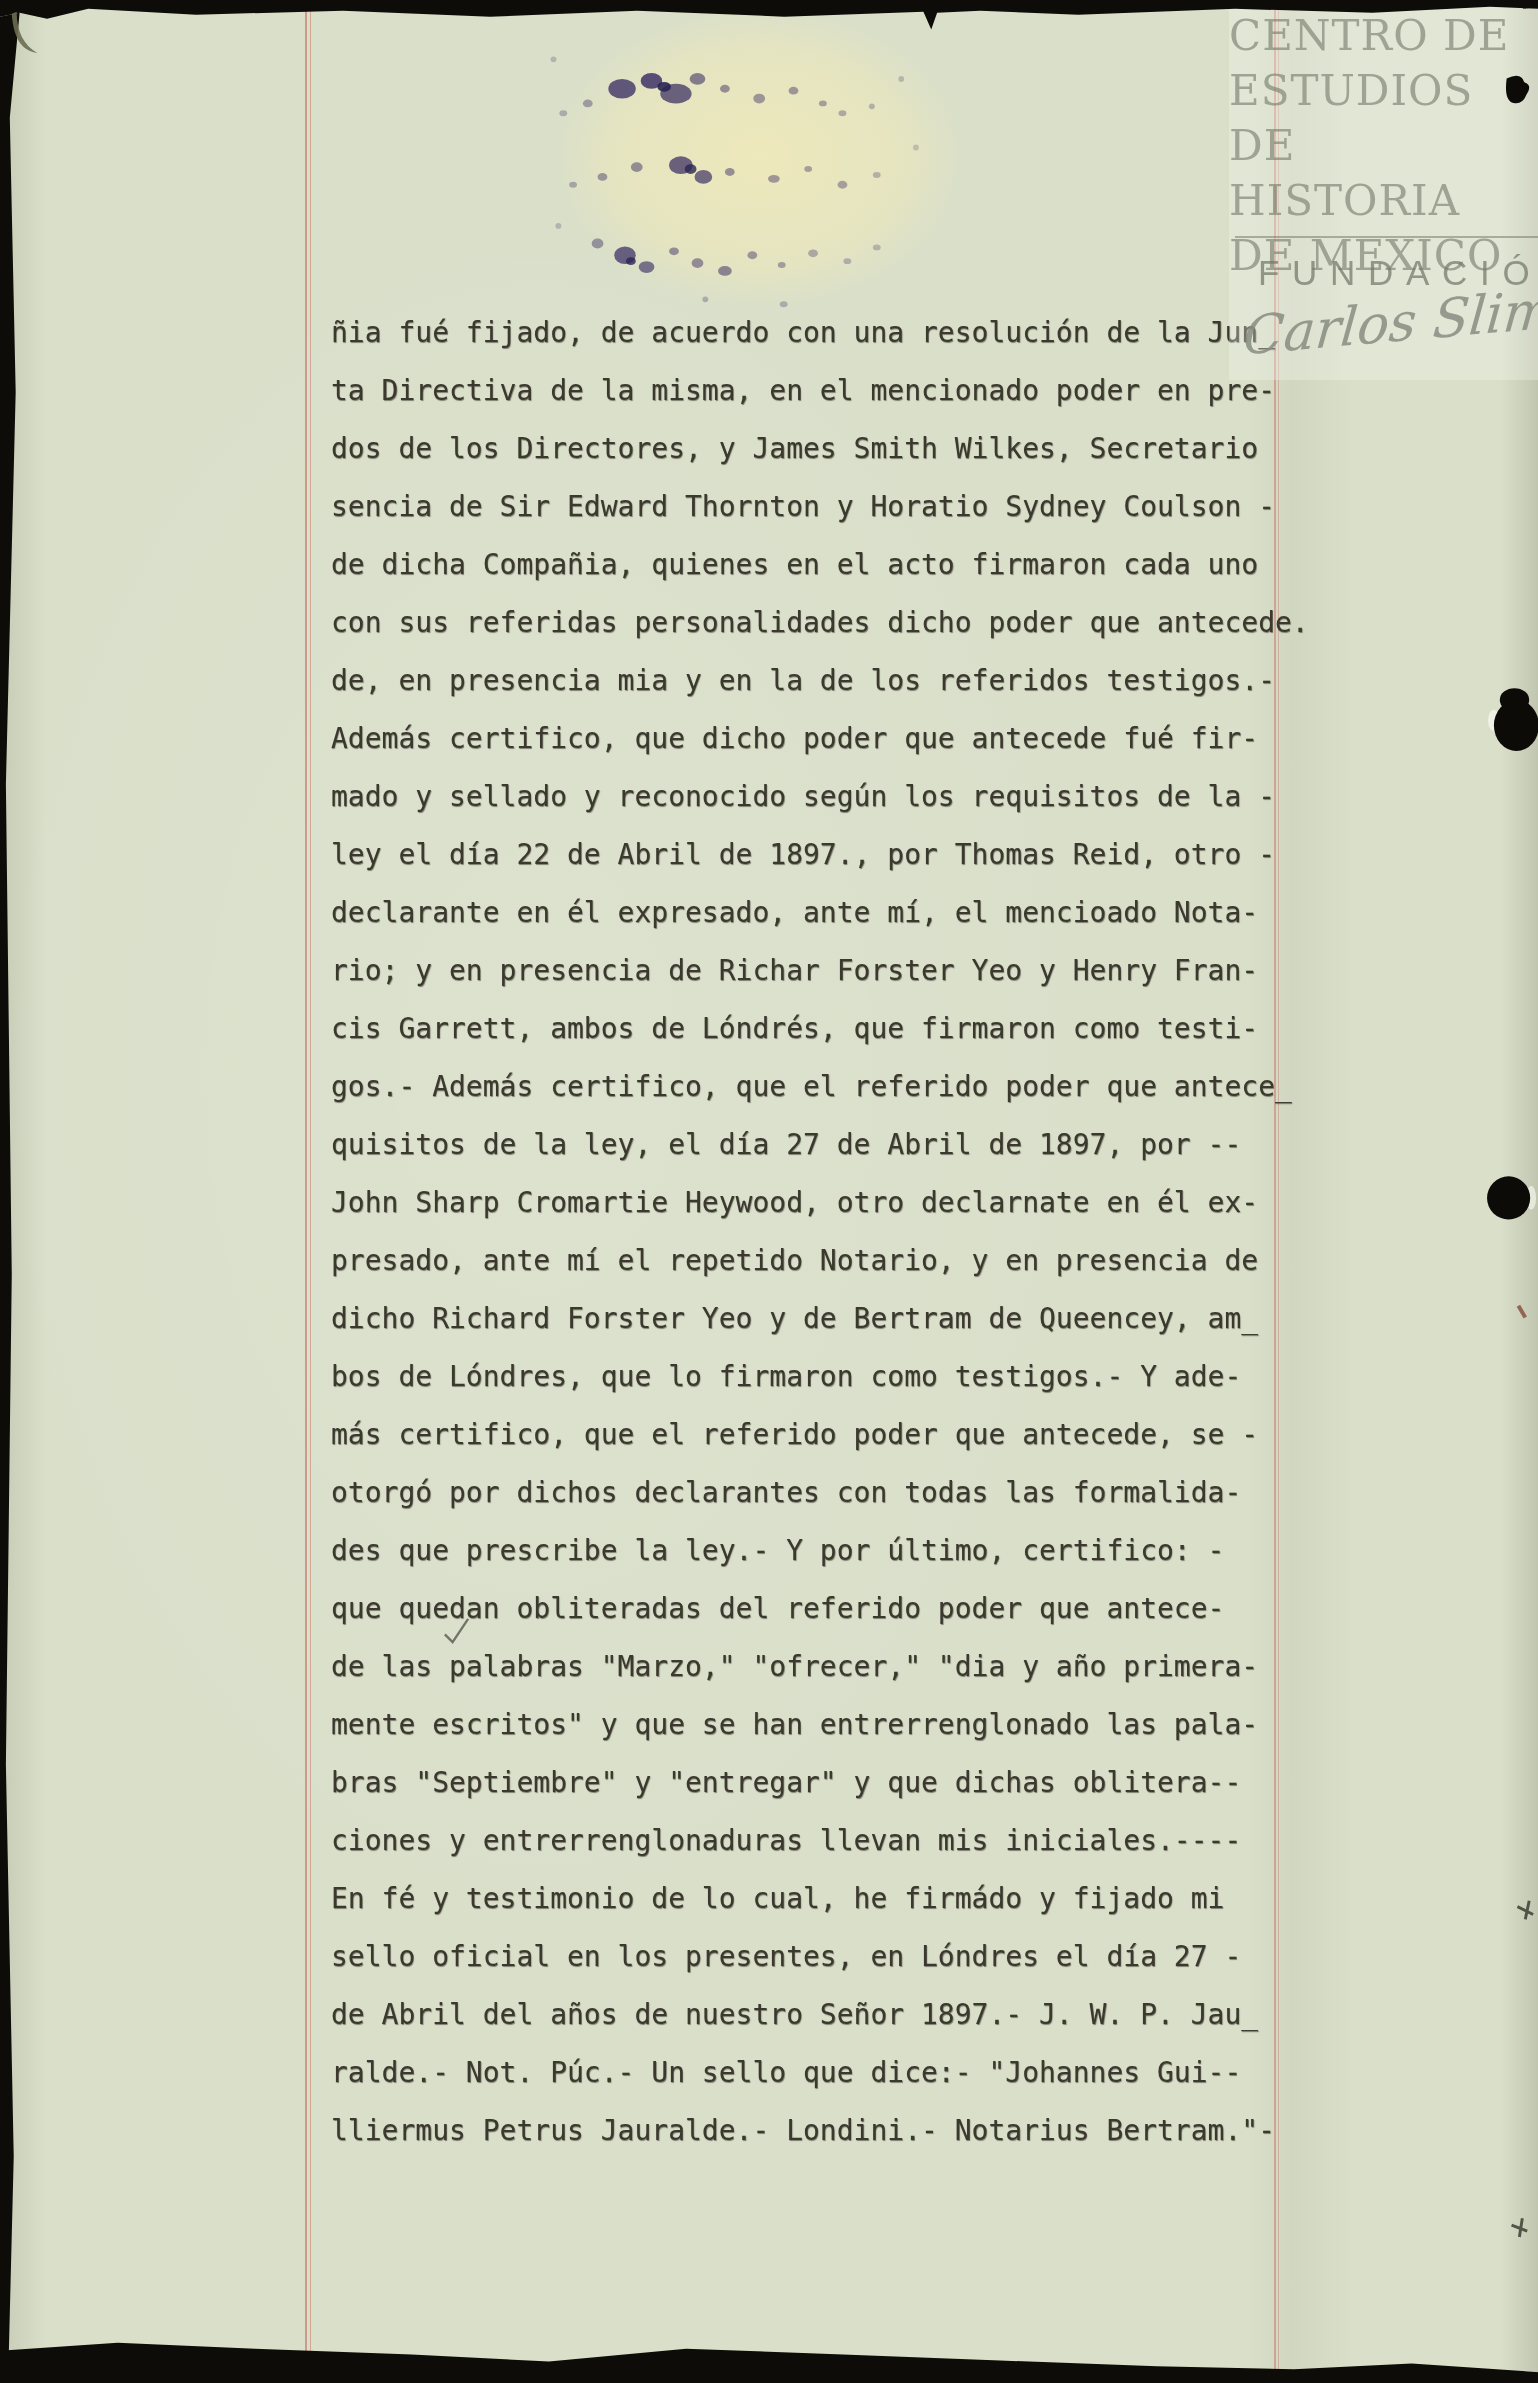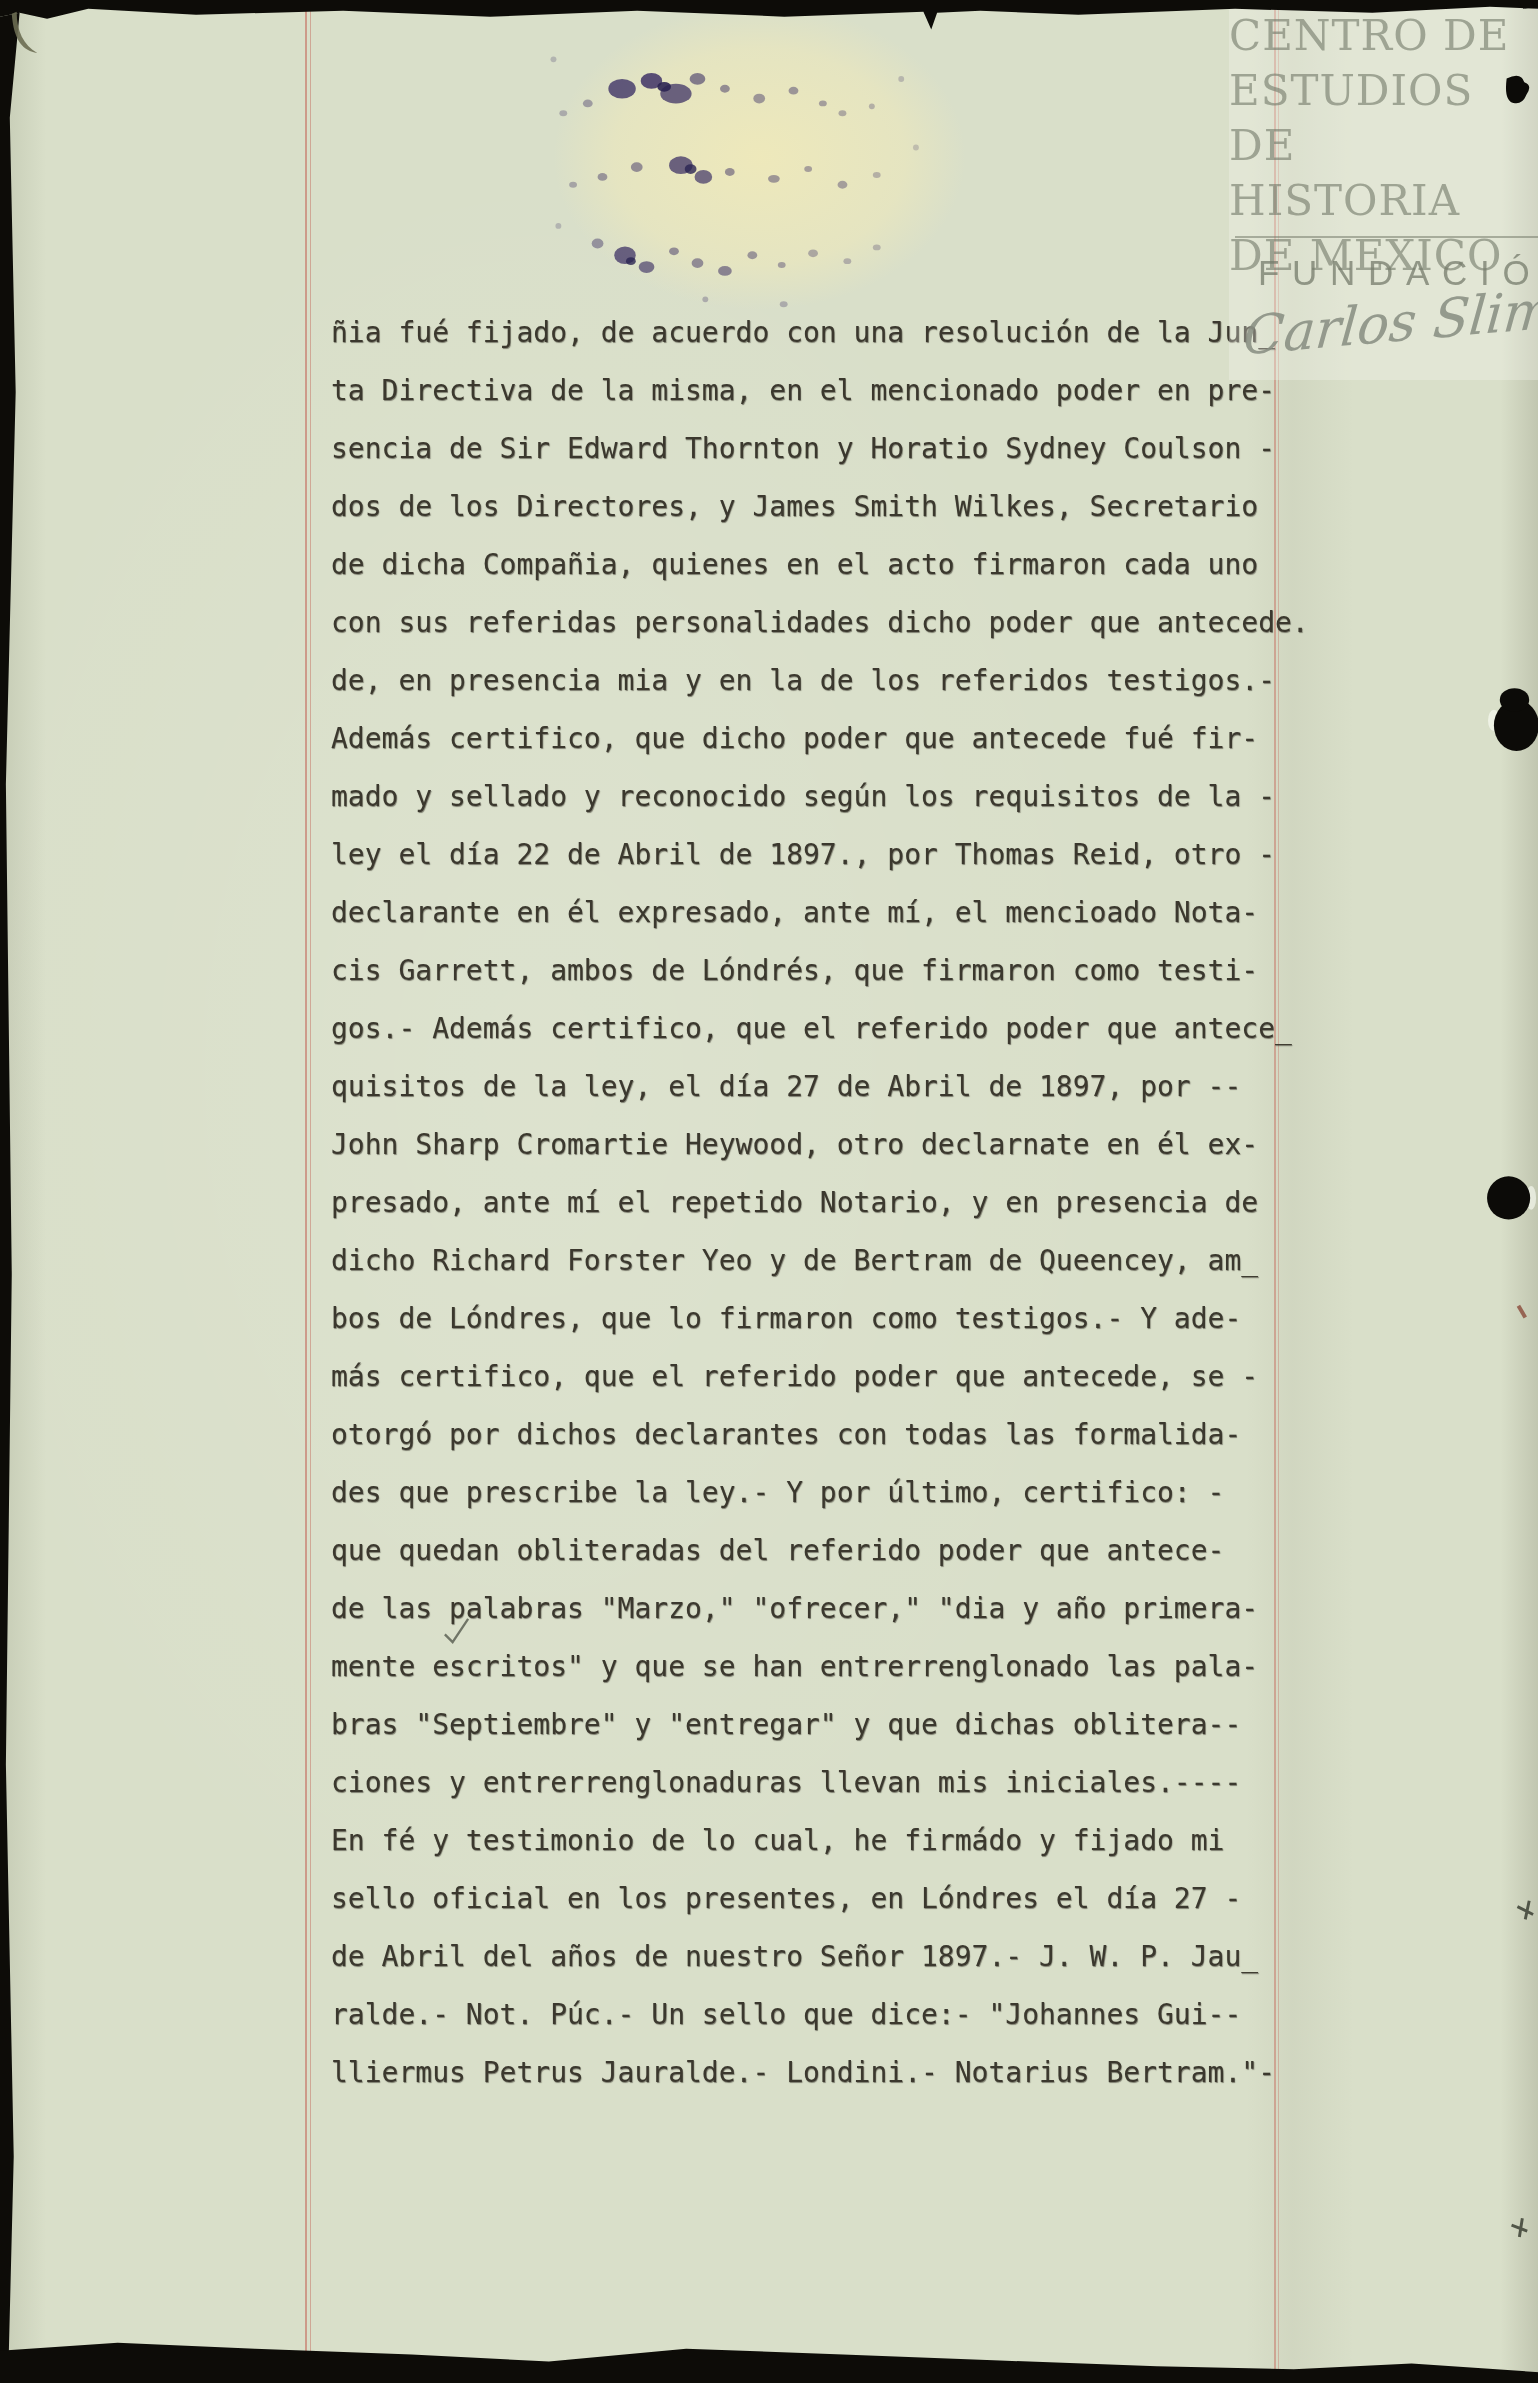--- a/index.html
+++ b/index.html
@@ -102,29 +102,30 @@
     <g fill="#2b2452">
       <ellipse cx="138" cy="68" rx="7" ry="5" opacity=".9"></ellipse>
         <ellipse cx="165" cy="152" rx="6" ry="5" opacity=".8"></ellipse>
       <ellipse cx="104" cy="246" rx="5" ry="4" opacity=".8"></ellipse>
     </g>
   </svg>
 
   <div class="textblock">
       <div class="line">ñia fué fijado, de acuerdo con una resolución de la Jun_</div>
       <div class="line">ta Directiva de la misma, en el mencionado poder en pre-</div>
+      <div class="line">dos de los Directores, y James Smith Wilkes, Secretario</div>
       <div class="line">sencia de Sir Edward Thornton y Horatio Sydney Coulson -</div>
-      <div class="line">dos de los Directores, y James Smith Wilkes, Secretario</div>
       <div class="line">de dicha Compañia, quienes en el acto firmaron cada uno</div>
       <div class="line">con sus referidas personalidades dicho poder que antecede.</div>
       <div class="line">de, en presencia mia y en la de los referidos testigos.-</div>
       <div class="line">Además certifico, que dicho poder que antecede fué fir-</div>
       <div class="line">mado y sellado y reconocido según los requisitos de la -</div>
       <div class="line">ley el día 22 de Abril de 1897., por Thomas Reid, otro -</div>
       <div class="line">declarante en él expresado, ante mí, el mencioado Nota-</div>
+      <div class="line">rio; y en presencia de Richar Forster Yeo y Henry Fran-</div>
       <div class="line">cis Garrett, ambos de Lóndrés, que firmaron como testi-</div>
       <div class="line">gos.- Además certifico, que el referido poder que antece_</div>
       <div class="line">quisitos de la ley, el día 27 de Abril de 1897, por --</div>
       <div class="line">John Sharp Cromartie Heywood, otro declarnate en él ex-</div>
       <div class="line">presado, ante mí el repetido Notario, y en presencia de</div>
       <div class="line">dicho Richard Forster Yeo y de Bertram de Queencey, am_</div>
       <div class="line">bos de Lóndres, que lo firmaron como testigos.- Y ade-</div>
       <div class="line">más certifico, que el referido poder que antecede, se -</div>
       <div class="line">otorgó por dichos declarantes con todas las formalida-</div>
       <div class="line">des que prescribe la ley.- Y por último, certifico: -</div>

